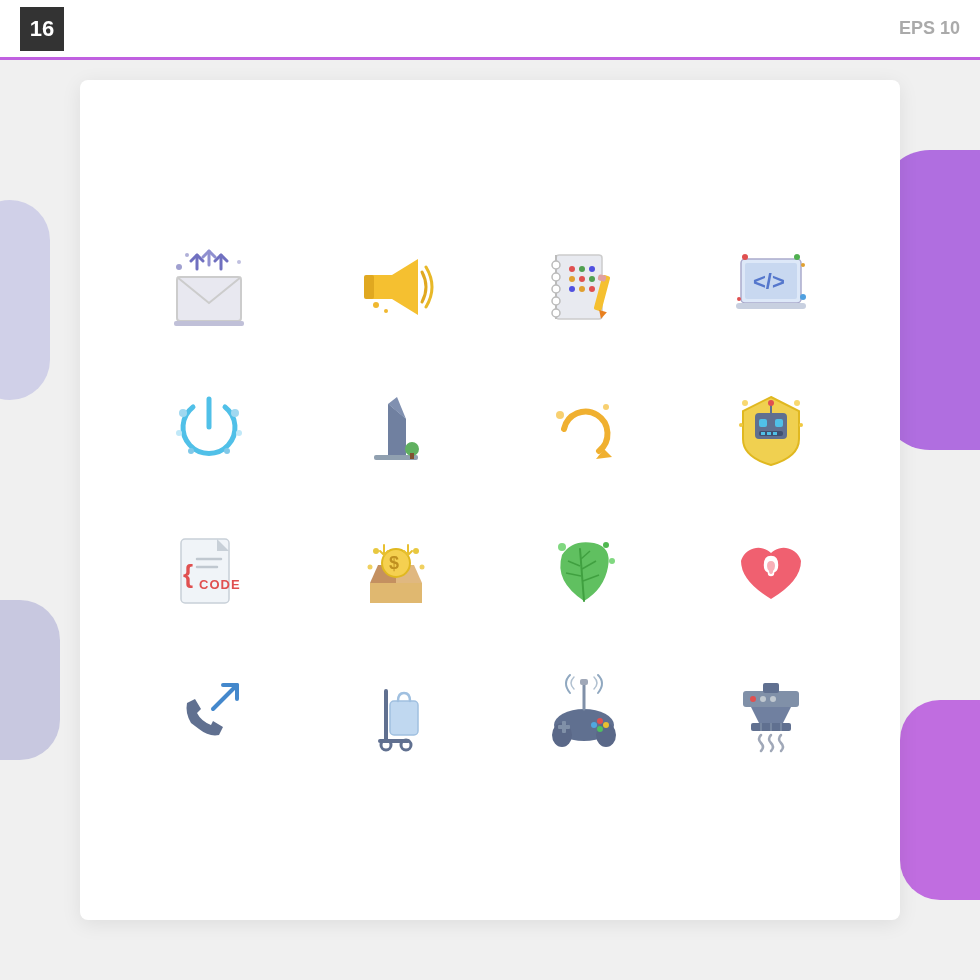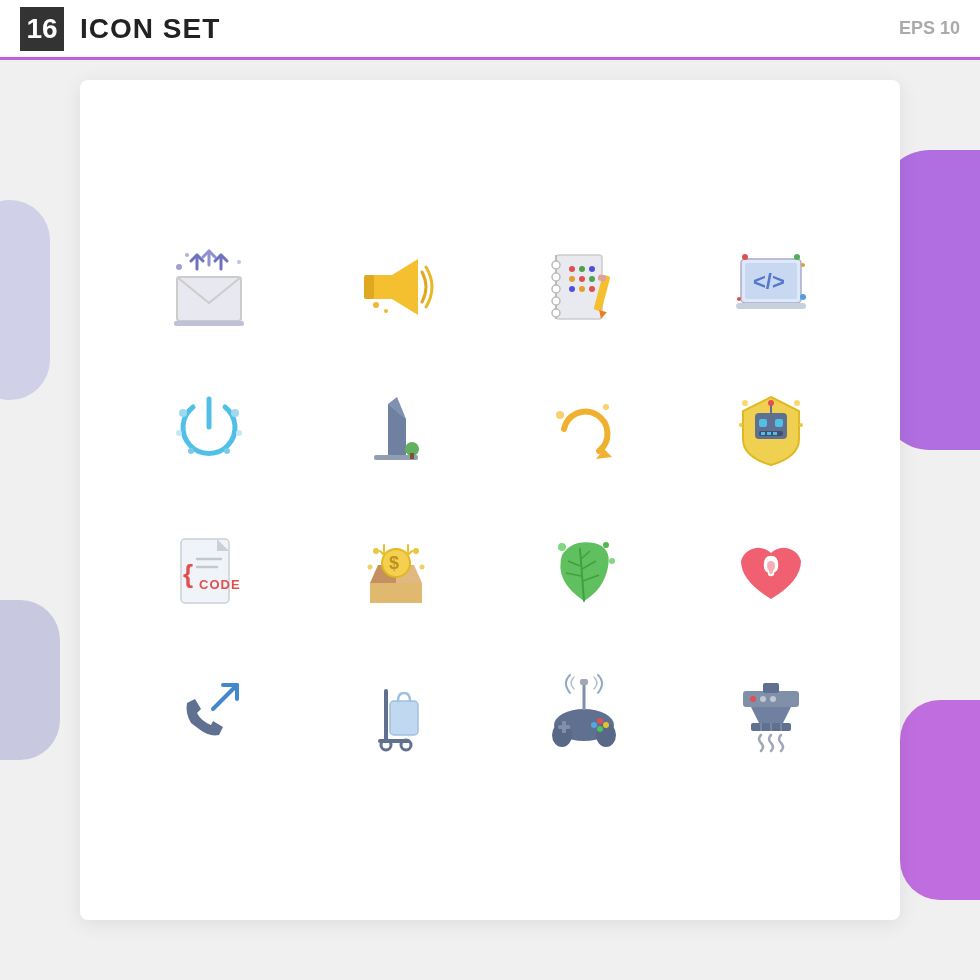--- a/index.html
+++ b/index.html
@@ -59,28 +59,27 @@
       height: 60px;
       background: white;
       display: flex;
       align-items: center;
       padding: 0 20px;
       border-bottom: 3px solid #c060e0;
     }
     .header-badge {
       background: #333;
       color: white;
-      font-size: 28px;
+      font-size: 22px;
       font-weight: bold;
       width: 44px;
       height: 44px;
       display: flex;
       align-items: center;
       justify-content: center;
-      margin-right: 16px;
     }
     .header-title {
       font-size: 28px;
       font-weight: bold;
       color: #222;
       letter-spacing: 1px;
     }
     .header-eps {
       margin-left: auto;
       font-size: 18px;
@@ -141,21 +140,20 @@
 
 <div class="bg-left-shape"></div>
 <div class="bg-right-shape"></div>
 <div class="bg-left-bottom"></div>
 <div class="bg-right-bottom"></div>
 
 <div class="header">
   <div class="header-badge">
     <span>16</span>
   </div>
-  <span class="header-title">ICON SET</span>
   <span class="header-eps">EPS 10</span>
 </div>
 
 <div class="card">
   <div class="icon-grid">
 
     <div class="icon-cell">
       <div class="icon-wrap">
         <svg class="icon" viewBox="0 0 80 80">
 

